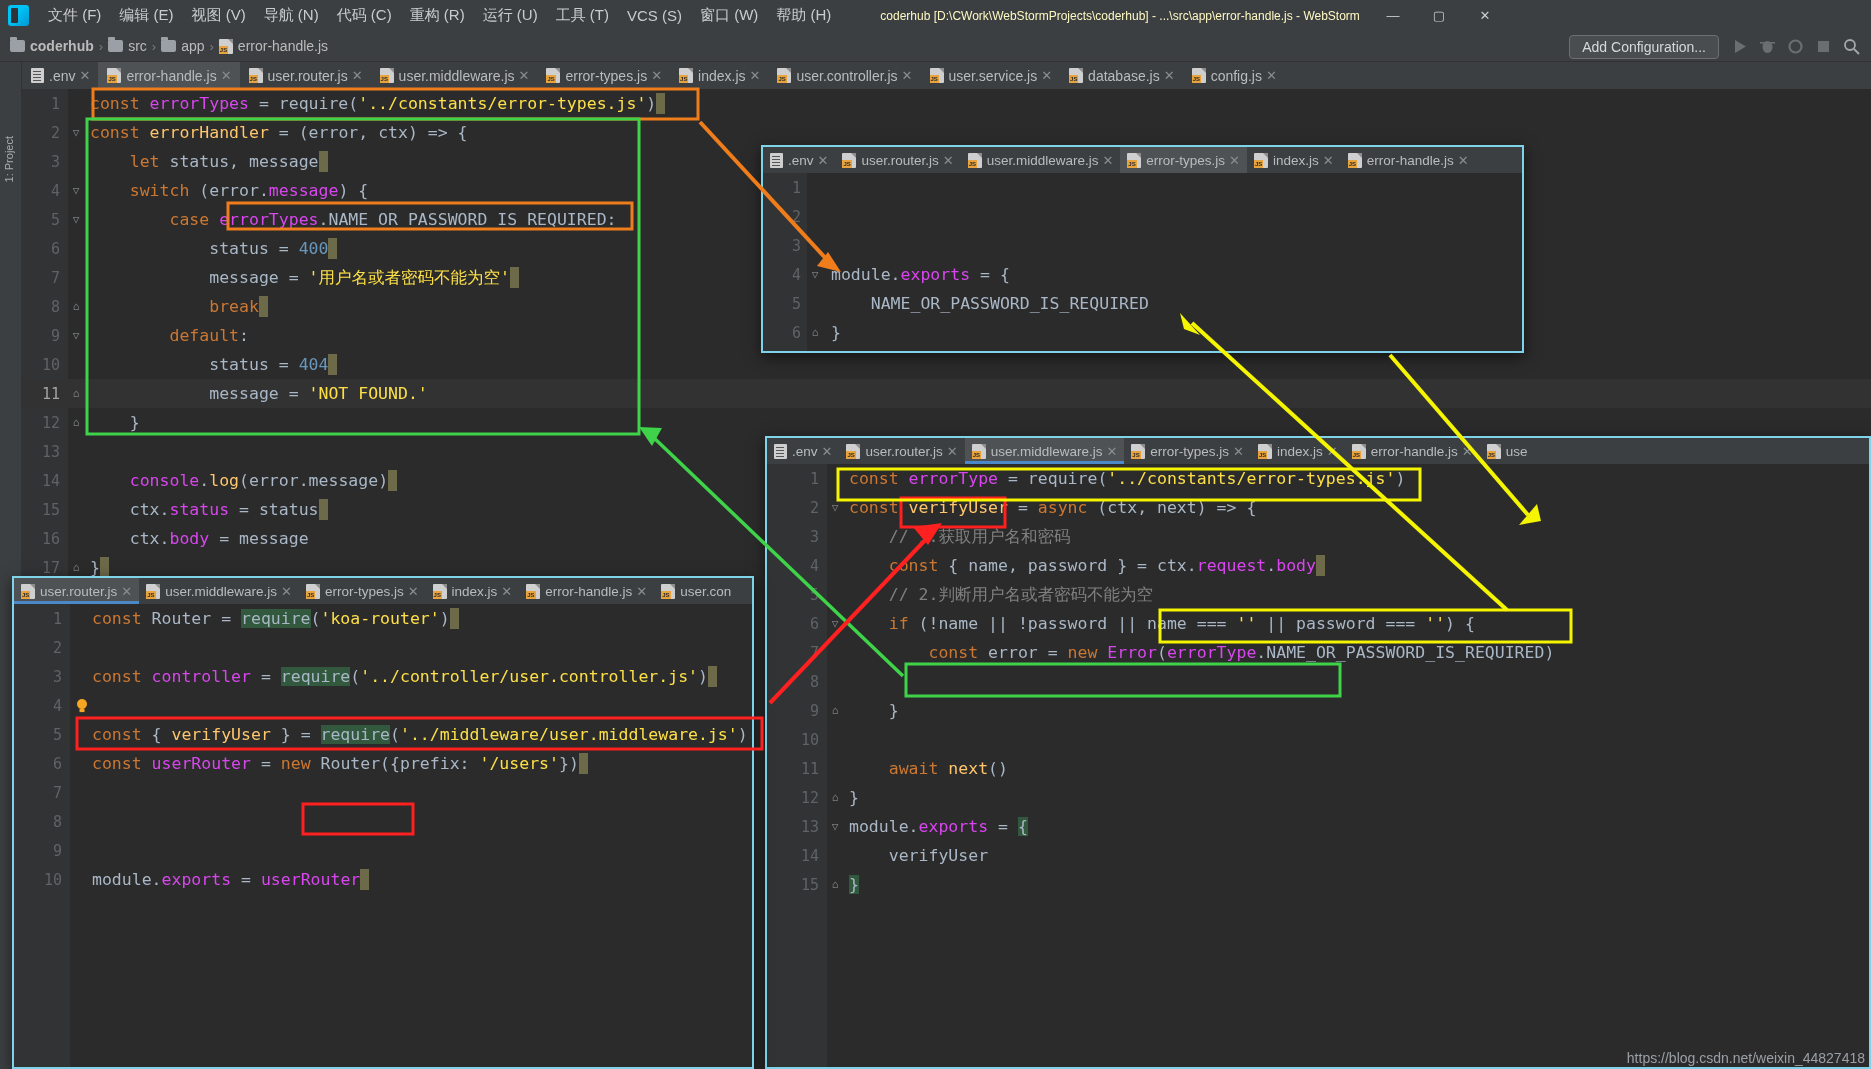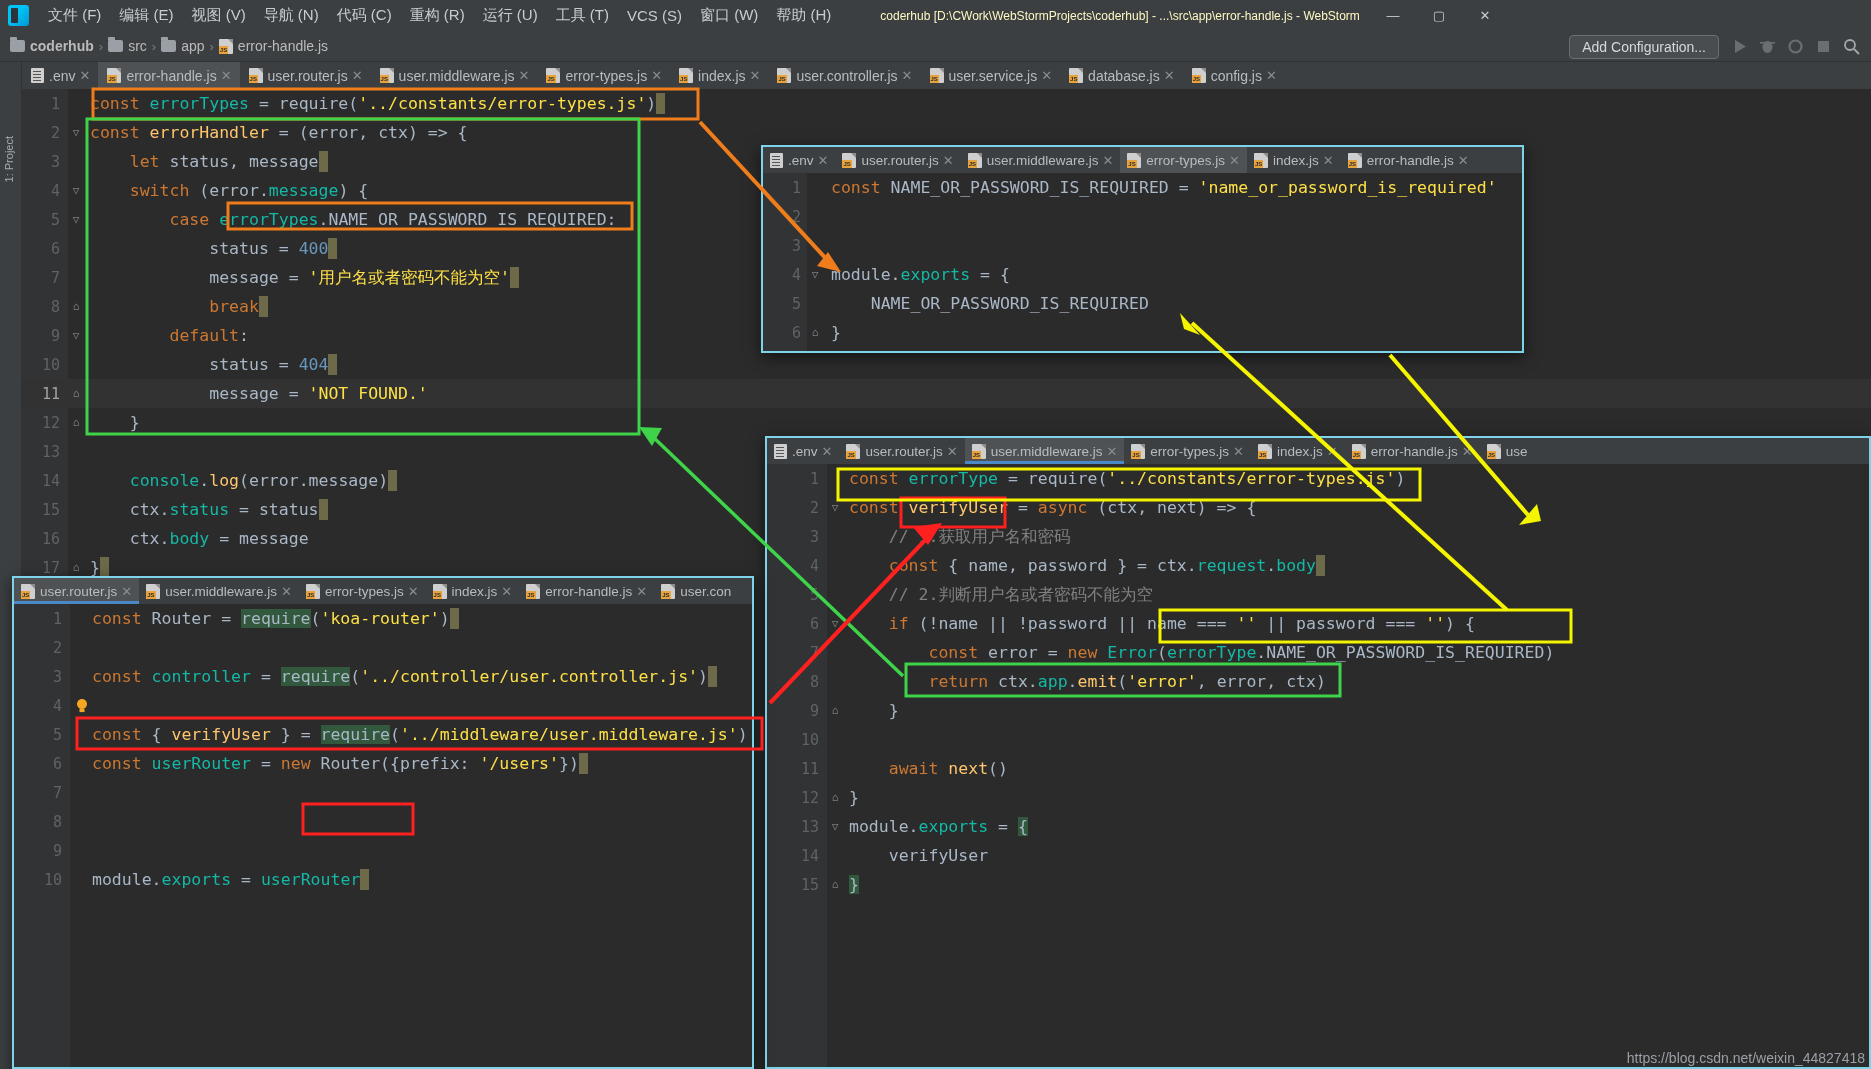--- a/index.html
+++ b/index.html
@@ -151,21 +151,21 @@
     padding-left: 22px; font-size: 16.5px; white-space: pre;
     font-family:"DejaVu Sans Mono", monospace; letter-spacing: 0px;
   }
   .row.hl { background: #323232; }
 
   
   .kw  { color: #cc7832; }
   .str { color: #fde047; }
   .num { color: #6897bb; }
   .fn  { color: #ffc66d; text-align: center; }
-  .prop{ color: #14b8a6; }
+  .prop{ color: #d946ef; }
   .cmt { color: #808080; }
   .var { color: #a9b7c6; }
   .italic { }
   .hlstr { background: #32593d; }
   .caret { display:inline-block; width:9px; height:21px; background:#6d6a4a; vertical-align:-5px;}
 
   
   .panel {
     position: absolute; background: #3c3f41;
     border: 2px solid #7fd3e8;
@@ -455,21 +455,20 @@
         <span class="js-ic"></span>
         <span>error-handle.js</span>
         <span class="x">✕</span>
       </div>
     </div>
     <div class="editor" style="height:182px;">
       <div class="gutter-col" style="width:44px"></div>
       <div class="code-rows">
         <div class="row">
           <span class="ln">1</span>
-          <span class="code"><span class="kw">const</span> NAME_OR_PASSWORD_IS_REQUIRED = <span class="str">'name_or_password_is_required'</span></span>
         </div>
         <div class="row">
           <span class="ln">2</span>
           <span class="code"></span>
         </div>
         <div class="row">
           <span class="ln">3</span>
           <span class="code"></span>
         </div>
         <div class="row">
@@ -555,21 +554,20 @@
           <span class="ln" style="width:60px;min-width:60px">6</span>
           <span class="fold" style="left:62px;top:8px">▽</span>
           <span class="code">    <span class="kw">if</span> (!name || !password || name === <span class="str">''</span> || password === <span class="str">''</span>) {</span>
         </div>
         <div class="row">
           <span class="ln" style="width:60px;min-width:60px">7</span>
           <span class="code">        <span class="kw">const</span> error = <span class="kw">new</span> <span class="prop italic">Error</span>(<span class="prop">errorType</span>.<span class="var">NAME_OR_PASSWORD_IS_REQUIRED</span>)</span>
         </div>
         <div class="row">
           <span class="ln" style="width:60px;min-width:60px">8</span>
-          <span class="code">        <span class="kw">return</span> <span class="var">ctx</span>.<span class="prop">app</span>.<span class="fn">emit</span>(<span class="str">'error'</span>, error, ctx)</span>
         </div>
         <div class="row">
           <span class="ln" style="width:60px;min-width:60px">9</span>
           <span class="fold" style="left:62px;top:8px">⌂</span>
           <span class="code">    }</span>
         </div>
         <div class="row">
           <span class="ln" style="width:60px;min-width:60px">10</span>
         </div>
         <div class="row">

